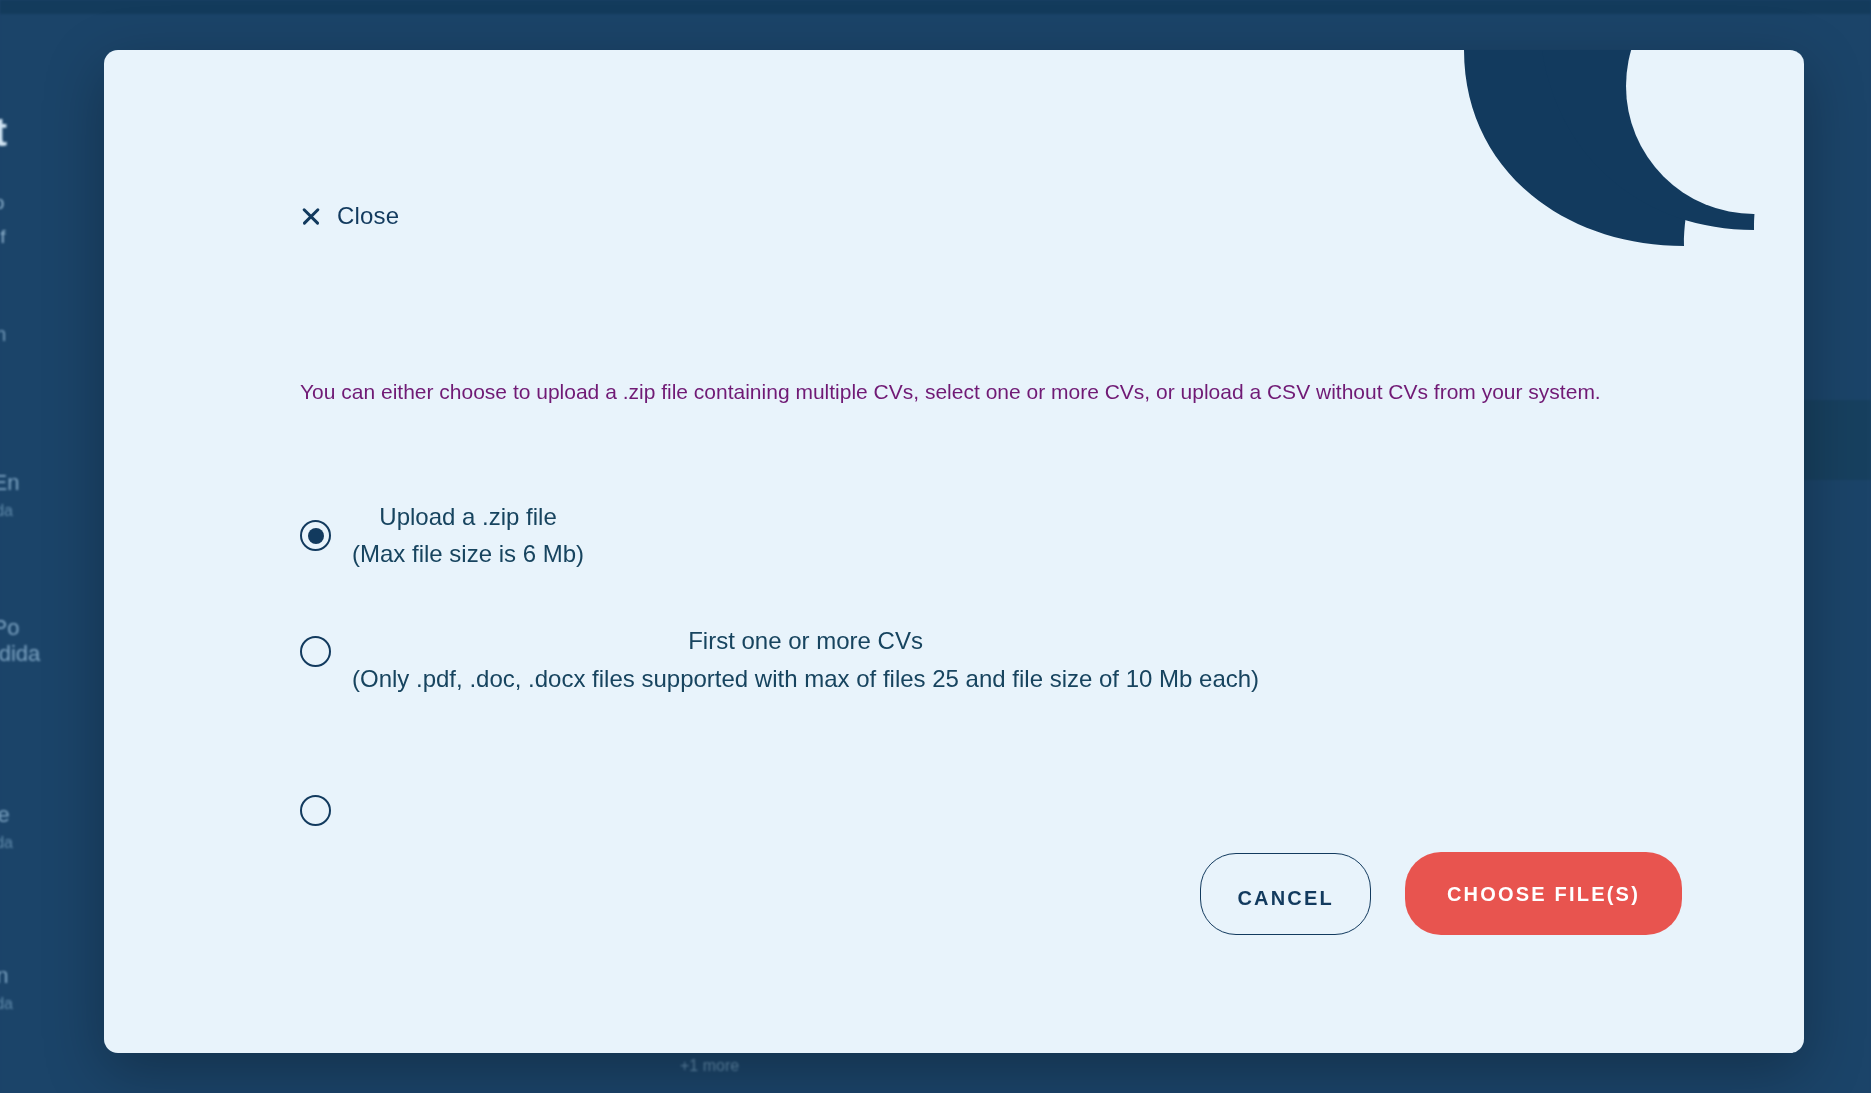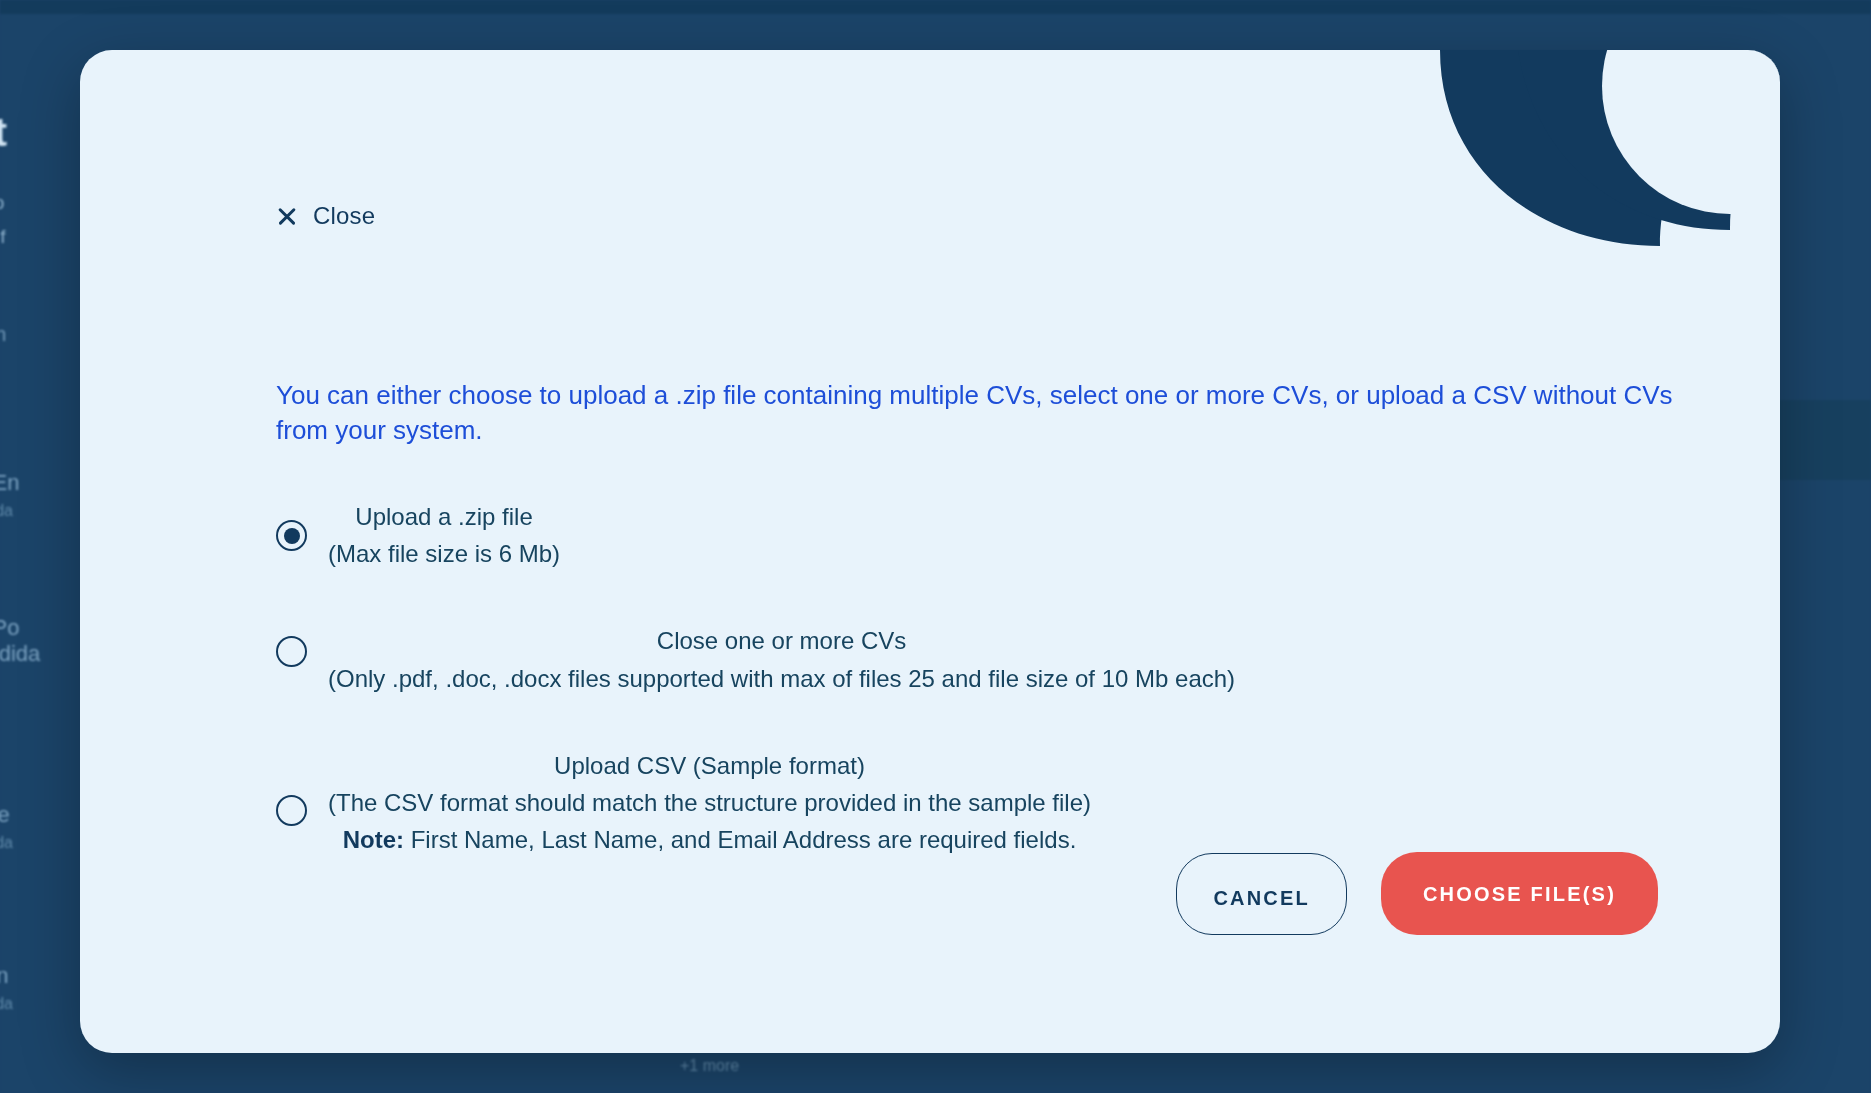--- a/index.html
+++ b/index.html
@@ -144,26 +144,26 @@
     position: absolute;
     left: 680px;
     bottom: 18px;
     font-size: 16px;
     color: #5d87a8;
   }
 
   
   .modal {
     position: absolute;
-    left: 80px;
+    left: 104px;
     top: 50px;
     width: 1700px;
     height: 1003px;
     background: #e8f3fb;
-    border-radius: 32px;
+    border-radius: 14px;
     overflow: hidden;
     box-shadow: 0 18px 60px rgba(0,0,0,0.28);
   }
 
   
   .deco {
     position: absolute;
     top: 0;
     right: 0;
     width: 520px;
@@ -219,23 +219,23 @@
     font-weight: 700;
     color: #123a5e;
     letter-spacing: -0.8px;
   }
 
   .modal-desc {
     position: absolute;
     left: 196px;
     top: 328px;
     width: 1420px;
-    font-size: 26px;
+    font-size: 21px;
     line-height: 1.36;
-    color: #1d4ed8;
+    color: #701a75;
   }
 
   .options {
     position: absolute;
     left: 196px;
     top: 448px;
     width: 1400px;
   }
 
   .option {
@@ -389,32 +389,27 @@
           <span class="radio checked"></span>
           <span class="option-text">
             <span class="line">Upload a .zip file</span>
             <span class="line">(Max file size is 6 Mb)</span>
           </span>
         </div>
 
         <div class="option opt-cvs">
           <span class="radio"></span>
           <span class="option-text">
-            <span class="line">Close one or more CVs</span>
+            <span class="line">First one or more CVs</span>
             <span class="line">(Only .pdf, .doc, .docx files supported with max of files 25 and file size of 10 Mb each)</span>
           </span>
         </div>
 
         <div class="option opt-csv">
           <span class="radio"></span>
-          <span class="option-text">
-            <span class="line">Upload CSV (Sample format)</span>
-            <span class="line">(The CSV format should match the structure provided in the sample file)</span>
-            <span class="line"><span class="note-label">Note:</span><span> First Name, Last Name, and Email Address are required fields.</span></span>
-          </span>
         </div>
 
       </div>
 
       <div class="footer">
         <button class="btn btn-cancel">CANCEL</button>
         <button class="btn btn-choose">CHOOSE FILE(S)</button>
       </div>
 
     </div>

